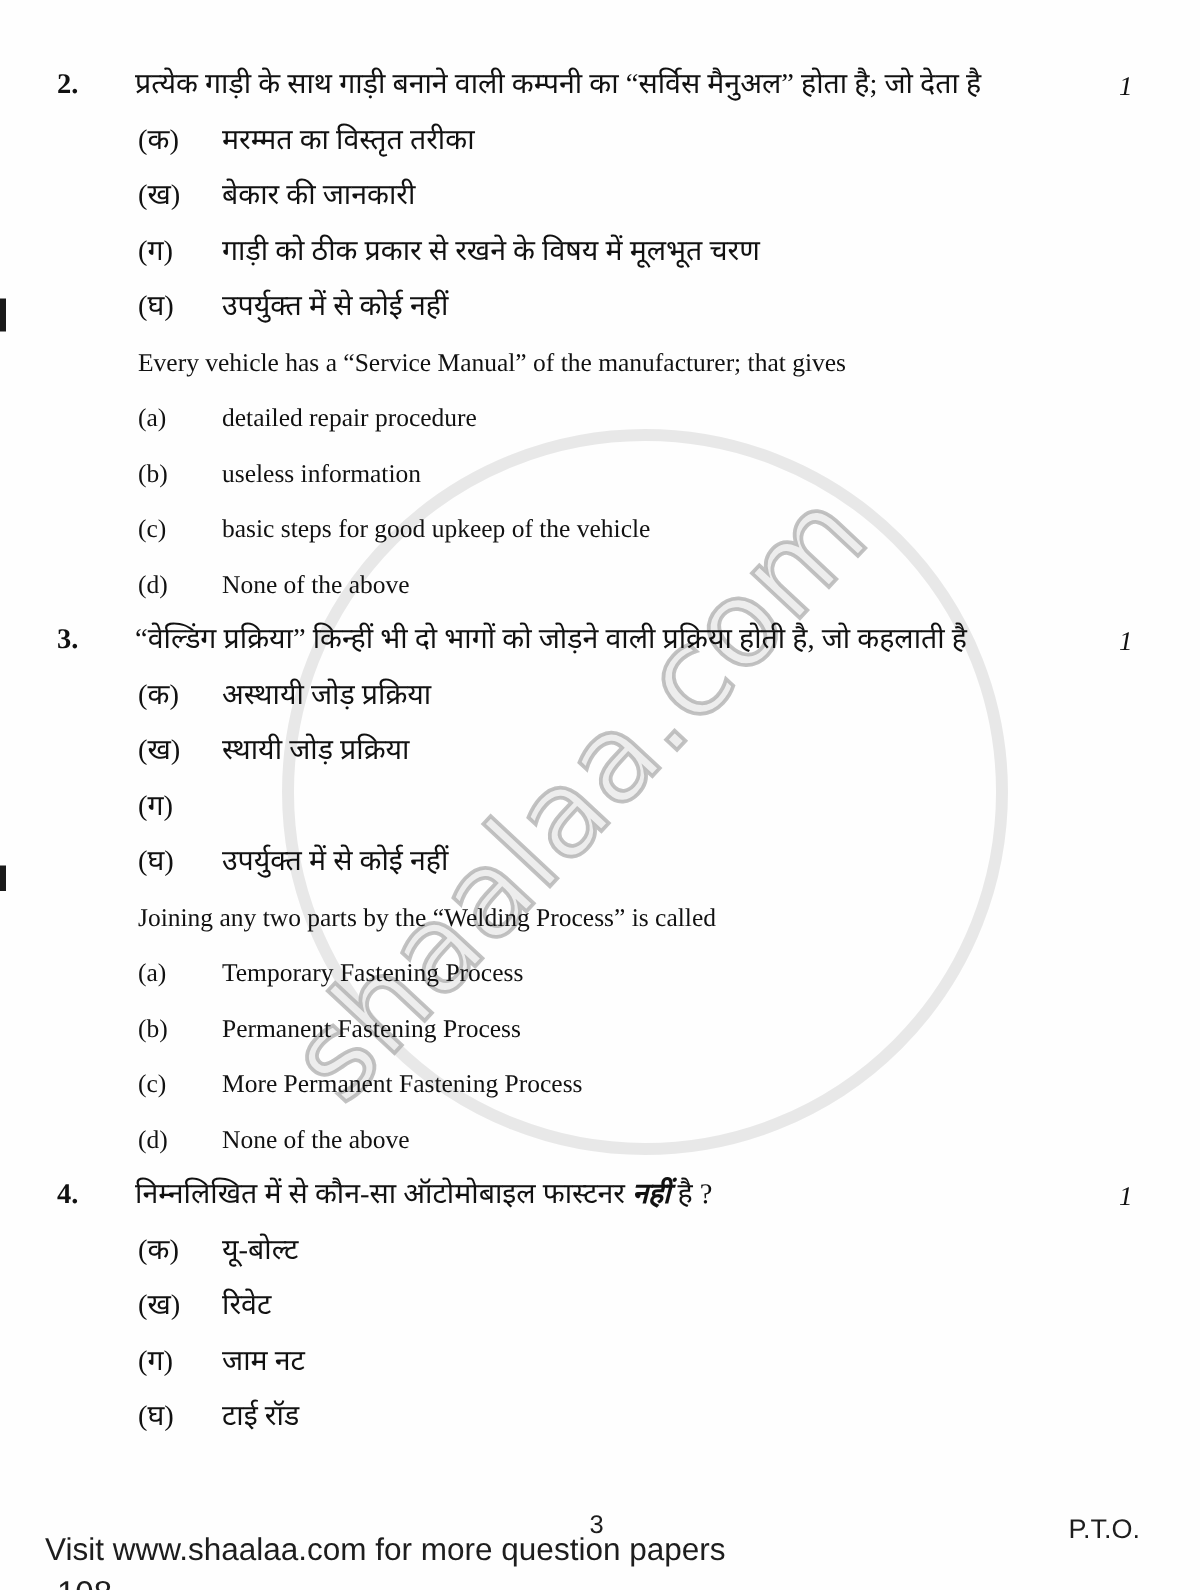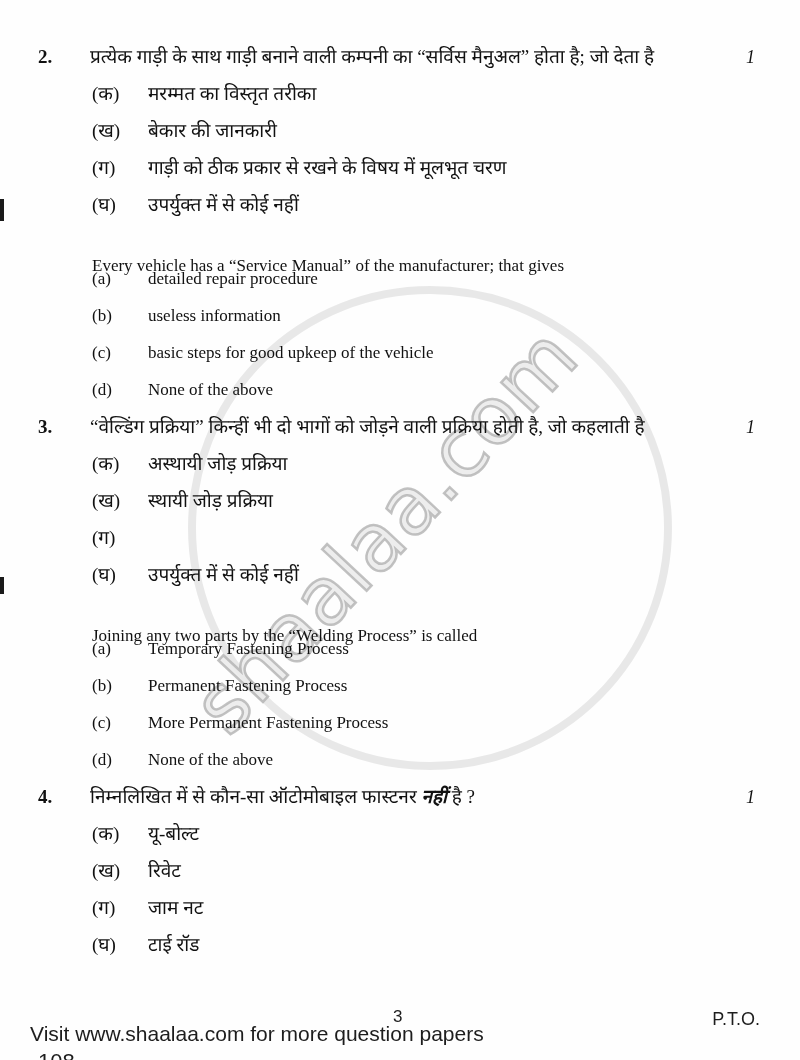--- a/index.html
+++ b/index.html
@@ -43,21 +43,21 @@
   .row  { position:relative; height:22px; margin-bottom:15px; }
   .mt-intro { margin-top:4px; }
   .mt-q { margin-top:10px; }
   .hi { font-size:19px; line-height:22px; }
   .en { font-size:17px; line-height:22px; }
   .q-num  { position:absolute; left:38px; font-weight:bold; white-space:nowrap; }
   .q-text { position:absolute; left:90px; white-space:nowrap; }
   .q-mark { position:absolute; left:746px; font-style:italic; font-size:18px; }
   .opt-label { position:absolute; left:92px; white-space:nowrap; }
   .opt-text  { position:absolute; left:148px; white-space:nowrap;text-align:right; }
-  .intro     { position:absolute; left:92px; white-space:nowrap;margin-top:24px; }
+  .intro     { position:absolute; left:92px; white-space:nowrap; }
   .em-bold { font-weight:bold; font-style:italic; }
   
   .edge-mark { position:absolute; left:0; width:4px; background:#1a1a1a; z-index:2; }
   .edge-mark.m1 { top:199px; height:22px; }
   .edge-mark.m2 { top:577px; height:17px; }
   
   .footer { position:absolute; left:0; top:0; width:800px; height:1060px; z-index:2;
     font-family:"Liberation Sans","DejaVu Sans",sans-serif; color:#1d1d1d; }
   .f-left   { position:absolute; left:38px;  top:1049px; font-size:22px; }
   .f-center { position:absolute; left:393px; top:1007px; font-size:17px; }

